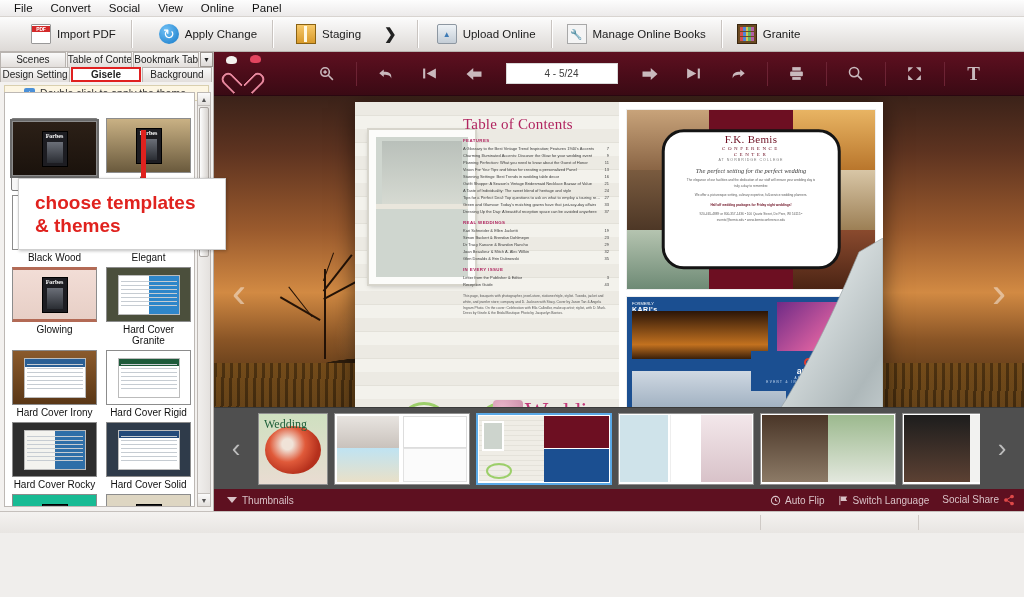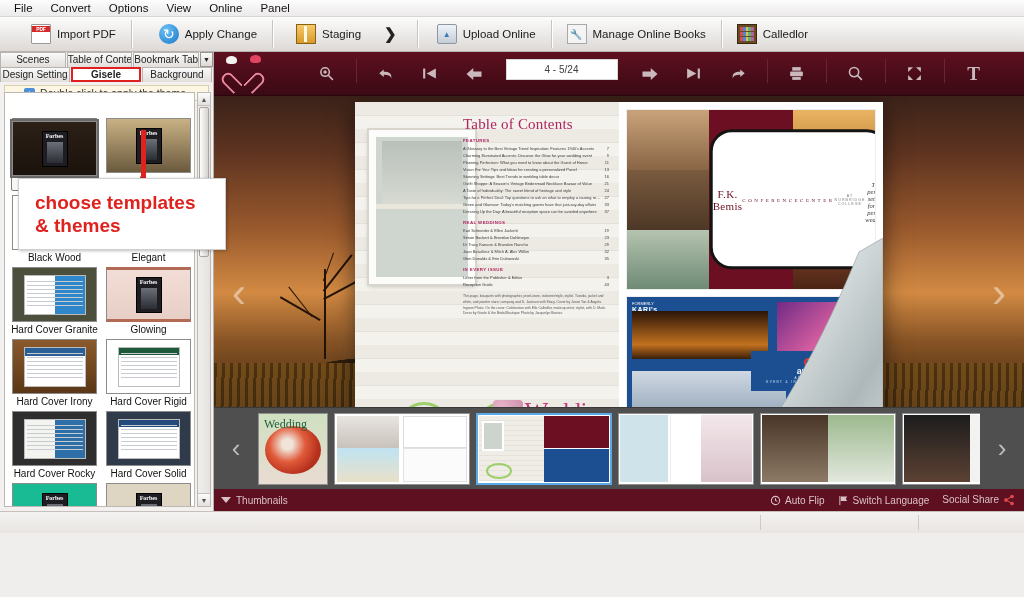--- a/index.html
+++ b/index.html
@@ -122,21 +122,21 @@
      display:flex; align-items:center; position:relative; z-index:6; border-bottom:1px solid #2a0710;}
   .vlogo{ width:56px; height:40px; position:relative; margin-left:6px; flex:none;}
   .heart{ position:absolute; left:10px; top:10px; width:26px; height:24px;}
   .heart:before,.heart:after{ content:""; position:absolute; top:0; width:13px;height:21px;
       border:2px solid #e8889e; border-bottom:none; border-radius:13px 13px 0 0; box-sizing:border-box;}
   .heart:before{ left:13px; transform:rotate(45deg); transform-origin:0 100%; }
   .heart:after{ left:0; transform:rotate(-45deg); transform-origin:100% 100%;}
   .bird{ position:absolute; width:11px;height:8px; border-radius:50% 50% 40% 40%;}
   .bird.b1{ left:6px; top:2px; background:#f4f2ef;}
   .bird.b2{ left:30px; top:1px; background:#e2455f;}
-  .vtools{ flex:1; display:flex; justify-content:center; gap:8px;}
+  .vtools{ flex:1; display:flex; align-items:center; justify-content:center; gap:8px;}
   .vt{ width:36px; height:30px; display:flex; align-items:center; justify-content:center;
      color:#c9b9bd; font-size:15px; cursor:pointer;}
   .vt svg{ display:block; }
   .pagebox{ background:#fff; color:#3d3d3d; font-size:10px; width:112px; height:21px;
      display:flex;align-items:center;justify-content:center; margin:0 6px; border:1px solid #d9d9d9; cursor:text;}
   .vtsep{ width:1px; height:24px; background:#6d2334; margin:0 3px;}
 
   .stage{ position:absolute; left:0; right:0; top:44px; bottom:22px; overflow:hidden;}
   .bg{ position:absolute; inset:0;
      background:
@@ -191,21 +191,21 @@
   .wordmark{ position:absolute; right:8px; bottom:36px; font-family:"Liberation Serif",serif;
      font-size:25px; color:#c23a7a; letter-spacing:-.5px;}
   .wordmark small{ display:block; font-size:4px; letter-spacing:2px; color:#8c8c8c; text-align:right; margin-top:-3px;}
 
   
   .pageR{ background:#fff; padding:7px; }
   .adTop{ position:relative; height:52%; background:#6d0f22; overflow:hidden; border:1px solid #eee;}
   .adTop .ph{ position:absolute; width:33%; height:33.4%;}
   .adTop .badge{ position:absolute; left:50%; top:50%; transform:translate(-50%,-50%);
      width:72%; height:78%; background:#fff; border:3px solid #141414; border-radius:22px;
-     display:flex; flex-direction:row; align-items:center; justify-content:flex-start; padding-top:1px; text-align:center;margin-left:48px;}
+     display:flex; flex-direction:column; align-items:center; justify-content:flex-start; padding-top:1px; text-align:center;}
   .badge .bn{ font-family:"Liberation Serif",serif; font-size:11px; color:#6d0f22; letter-spacing:.3px;}
   .badge .bs{ font-family:"Liberation Serif",serif; font-size:5px; color:#6d0f22; letter-spacing:2.5px; margin-top:1px;}
   .badge .bt{ font-size:3.6px; color:#7a7a7a; letter-spacing:1px; margin-top:1px;}
   .badge .bscript{ font-family:"Liberation Serif",serif; font-style:italic; font-size:6.5px; color:#3a3a3a; margin-top:5px;}
   .badge .bp{ font-size:3.2px; color:#5c5c5c; line-height:1.7; margin-top:4px; width:76%;}
   .badge .bold{ font-weight:bold; color:#6d0f22;}
   .adBot{ position:relative; margin-top:6px; height:44%; background:#1b4f91; overflow:hidden; border:1px solid #eee;}
   .adBot .k{ position:absolute; left:5px; top:4px; font-size:4px; color:#fff;}
   .adBot .k b{ display:block; font-size:7px; letter-spacing:.5px;}
   .adBot .im1{ position:absolute; left:5px; top:14px; width:55%; height:32%;
@@ -223,21 +223,21 @@
      font-style:italic; font-weight:bold; font-size:4.6px; letter-spacing:.3px;}
   .adBot .cols{ position:absolute; left:10px; right:10px; bottom:11px; display:flex; justify-content:space-between;
      font-size:4px; color:#fff; line-height:1.6;}
   .adBot .phone{ position:absolute; left:0; right:0; bottom:2px; text-align:center; font-size:4.6px; color:#fff; font-weight:bold;}
 
   .curl{ position:absolute; right:0; bottom:0; width:176px; height:226px; z-index:4; pointer-events:none;}
 
   
   .vbottom{ position:absolute; left:0; right:0; bottom:0; height:22px; background:#5e1020;
      display:flex; align-items:center; color:#d9c2c7; font-size:10px; z-index:6;}
-  .vbl{ display:flex; align-items:center; gap:5px; padding-left:7px; cursor:pointer;}
+  .vbl{ display:flex; align-items:center; gap:5px; padding-left:13px; cursor:pointer;}
   .tri{ width:0;height:0;border-left:5px solid transparent;border-right:5px solid transparent;border-top:6px solid #d9c2c7;}
   .vbr{ margin-left:auto; display:flex; align-items:center; gap:13px; padding-right:9px;}
   .vbr .it{ display:flex; gap:4px; cursor:pointer;}
 
   
   .thumbstrip{ position:absolute; left:0; right:0; bottom:22px; height:82px; background:#4f4f4f;
      display:flex; align-items:center; z-index:7; border-top:1px solid #3a3a3a;}
   .tarrow{ width:44px; height:100%; display:flex;align-items:center;justify-content:center;
      color:#bdbdbd; font-size:26px; cursor:pointer;}
   .trow{ flex:1; display:flex; align-items:center; gap:6px; height:100%; overflow:hidden;}
@@ -252,21 +252,21 @@
   .statusbar .cell{ position:absolute; top:3px; bottom:3px; width:1px; background:#cfcac6;}
 </style>
 </head>
 <body>
 
 <div class="app">
 
   <div class="menubar">
     <div class="mi">File</div>
     <div class="mi">Convert</div>
-    <div class="mi">Options</div>
+    <div class="mi">Social</div>
     <div class="mi">View</div>
     <div class="mi">Online</div>
     <div class="mi">Panel</div>
   </div>
 
   <div class="toolbar">
     <div class="tgroup" style="padding-left:22px">
       <div class="tbtn">
         <span class="ic ic-pdf"></span>
         <span class="lbl">Import PDF</span>
@@ -302,21 +302,21 @@
       </div>
     </div>
     <div class="tsep"></div>
     <div class="tgroup">
       <div class="tbtn">
         <span class="ic ic-case">
             <i></i>
             <i></i>
             <i></i>
           </span>
-        <span class="lbl">Calledlor</span>
+        <span class="lbl">Granite</span>
       </div>
     </div>
   </div>
 
   <div class="leftpanel">
     <div class="tabrow">
       <div class="tab">Scenes</div>
       <div class="tab">Table of Contents</div>
       <div class="tab">Bookmark Tabs</div>
       <div class="tabdrop">▼</div>
@@ -353,32 +353,32 @@
         </div>
         <span class="tlabel">Black Wood</span>
       </div>
       <div class="tcell">
         <div class="tthumb" style="background:#46245c;">
           <div class="cov"></div>
         </div>
         <span class="tlabel">Elegant</span>
       </div>
       <div class="tcell">
+        <div class="tthumb" style="background:linear-gradient(#f2ddd6,#e7cfc6);border-top:3px solid #b36a55;border-bottom:3px solid #b36a55;">
+          <div class="cov"></div>
+        </div>
+        <span class="tlabel">Glowing</span>
+      </div>
+      <div class="tcell">
         <div class="tthumb" style="background:#4b4f3c;">
           <div class="sheet" style="background:linear-gradient(90deg,#fff 0 50%,#2f86c9 50% 100%);">
               <i></i>
             </div>
         </div>
         <span class="tlabel">Hard Cover Granite</span>
-      </div>
-      <div class="tcell">
-        <div class="tthumb" style="background:linear-gradient(#f2ddd6,#e7cfc6);border-top:3px solid #b36a55;border-bottom:3px solid #b36a55;">
-          <div class="cov"></div>
-        </div>
-        <span class="tlabel">Glowing</span>
       </div>
       <div class="tcell">
         <div class="tthumb" style="background:linear-gradient(#8a5a2c,#5a3716);">
           <div class="sheet" style="background:linear-gradient(#2a5f95 0 22%,#fff 22% 100%);">
               <i></i>
             </div>
         </div>
         <span class="tlabel">Hard Cover Irony</span>
       </div>
       <div class="tcell">

